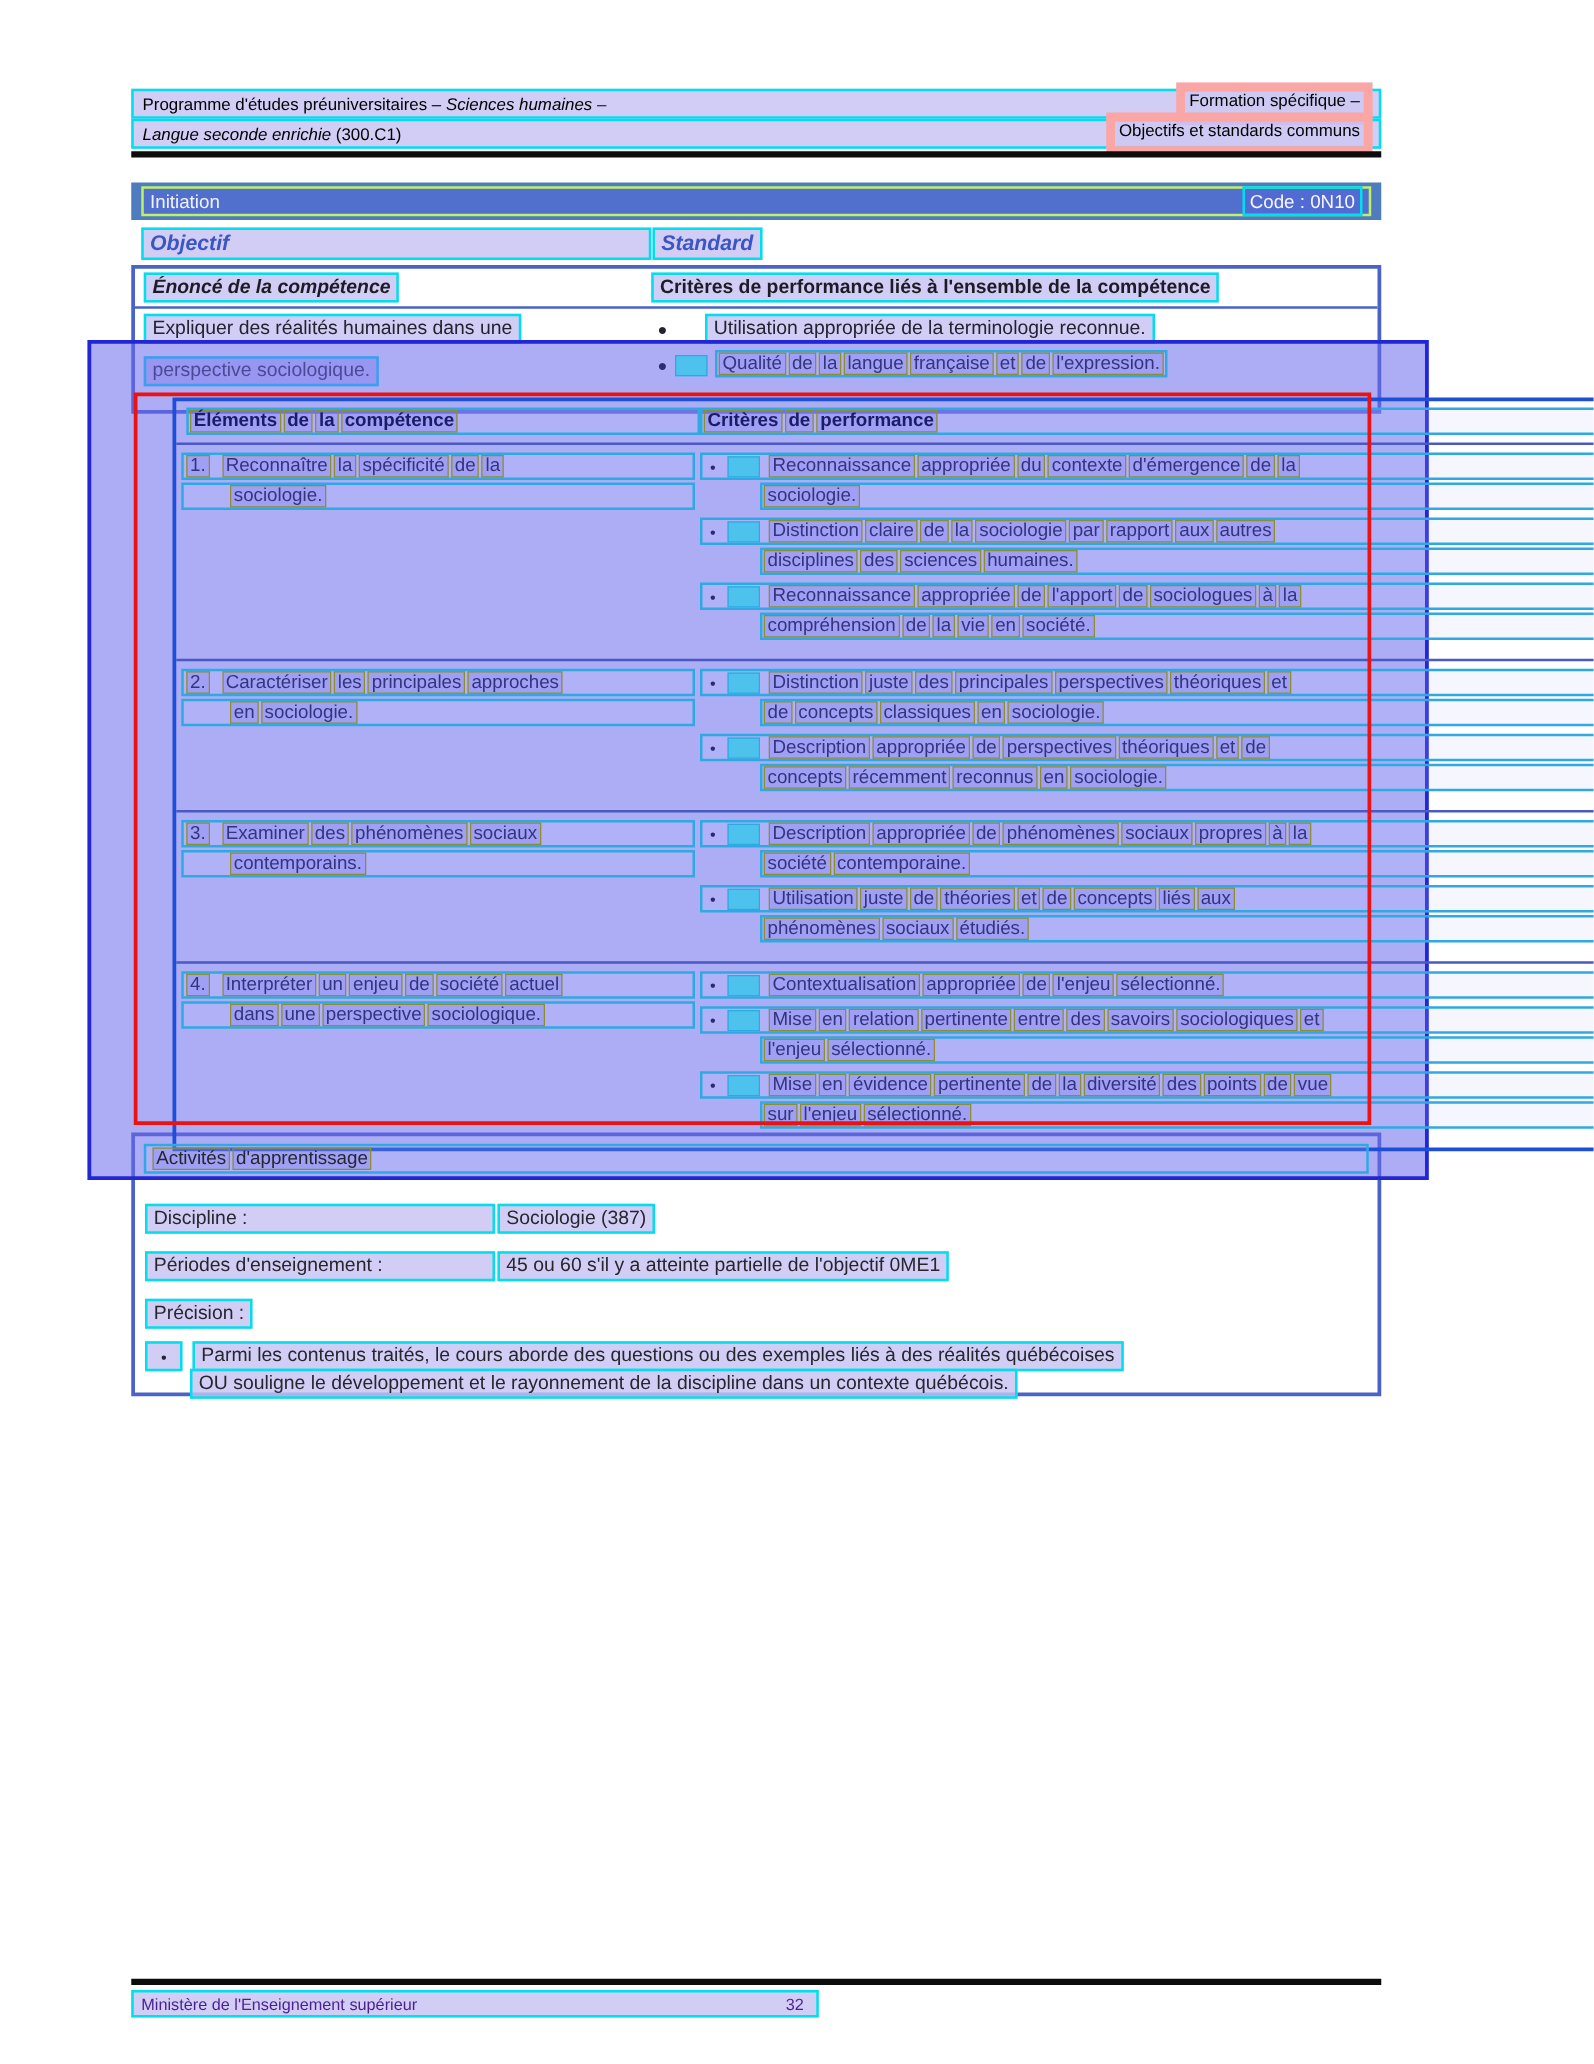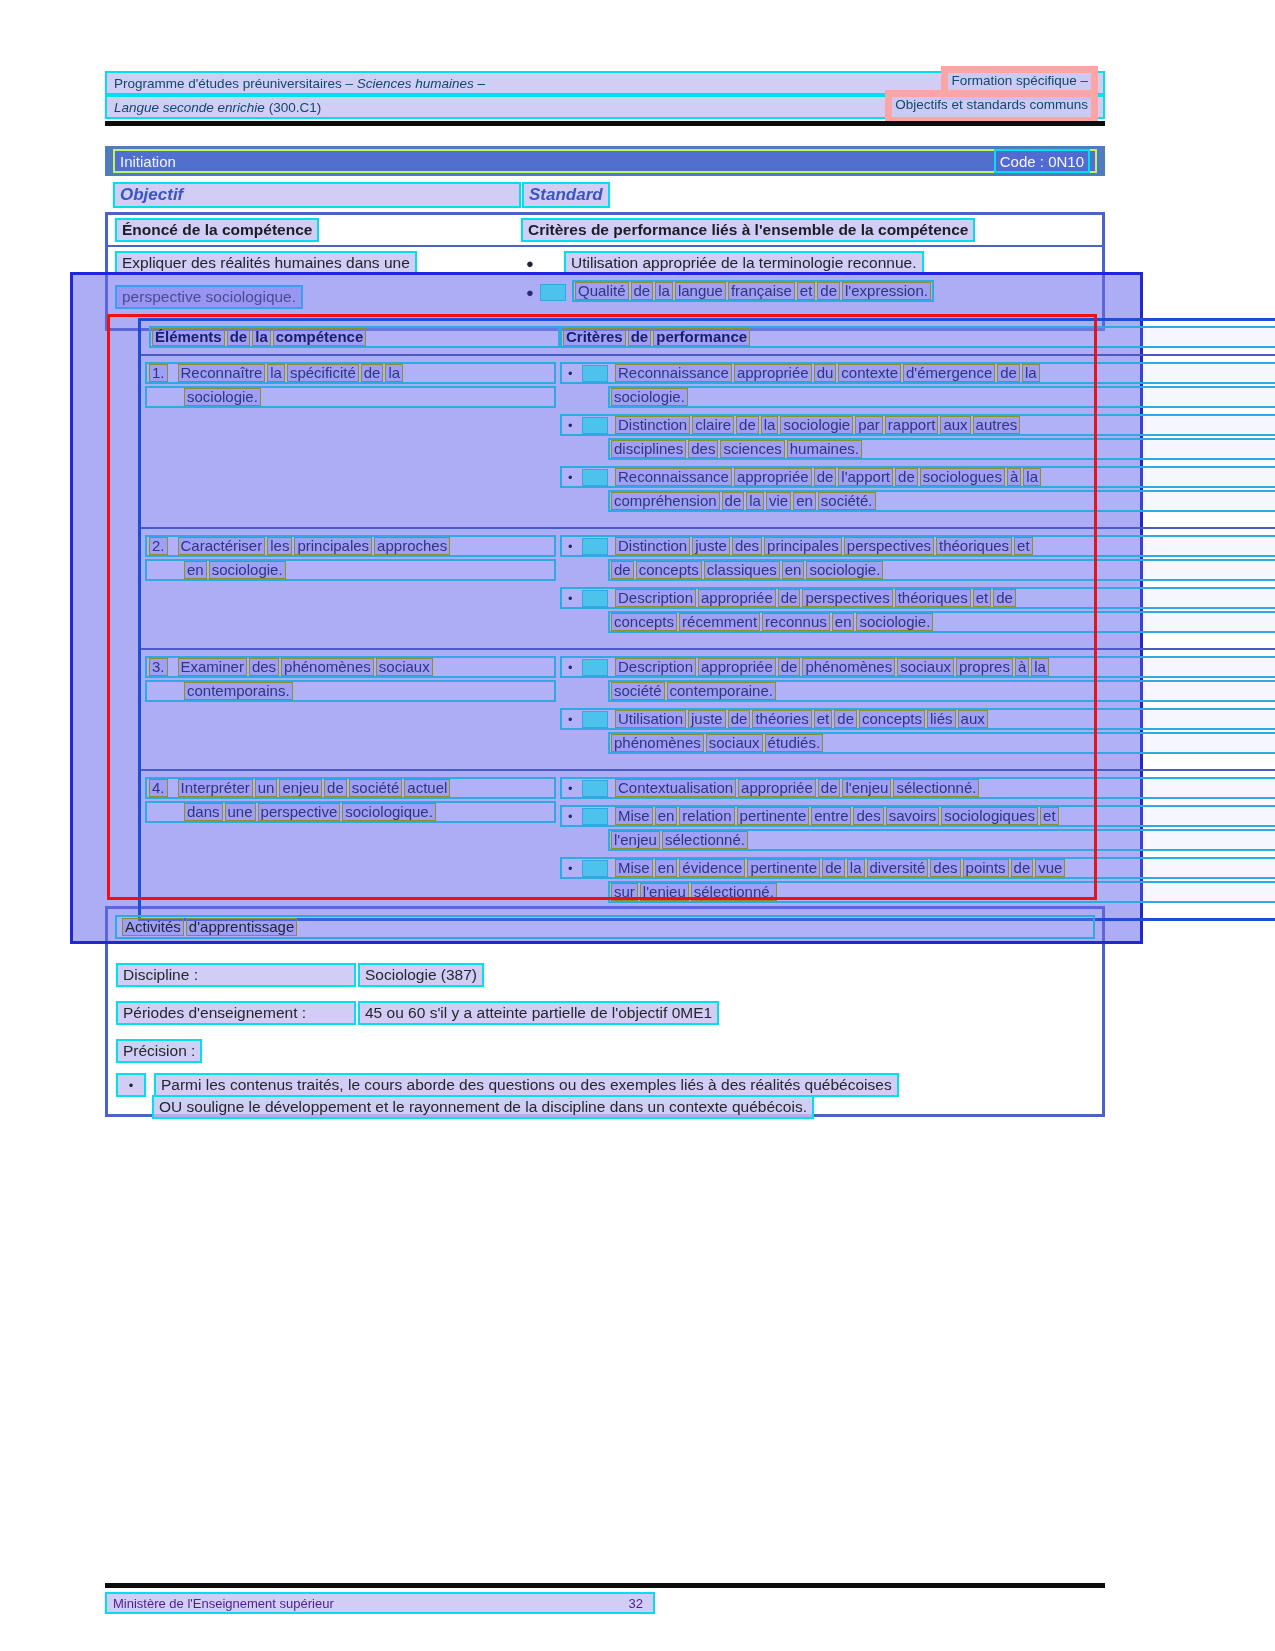--- a/index.html
+++ b/index.html
@@ -24,21 +24,21 @@
     height:22px; box-sizing:border-box; white-space:nowrap;
   }
   .wbox {
     display:inline-block; border:1px solid #8e8e2e; background:rgba(116,116,240,0.28);
     padding:0 2px; margin:0 1px; line-height:16px; font-size:15px;
   }
   .bul-glyph { flex:none; width:12px; padding-left:6px; font-size:13px; color:#2b2b74; }
   .bbox { flex:none; width:24px; height:15px; background:#4cc2ec; border:1px solid #2fa9e2; margin:0 6px 0 2px; }
 
   
-  .hline { left:105px; width:1000px; font-size:13.5px; color:#0c4a6e; }
+  .hline { left:105px; width:1000px; font-size:13.5px; color:#000000; }
   .hline .lbl { padding-left:2px; }
   .hline .inner { margin-left:auto; height:20px; border:7px solid #fca5a5; background:rgba(199,194,242,0.4);
                   display:inline-flex; padding:0 3px; }
   .it { font-style:italic; }
   .rule { left:105px; width:1000px; height:5px; background:#0c0c0c; }
 
   
   .initbar { left:105px; top:146px; width:1000px; height:30px; background:#4e7cbe; padding:3px 8px; }
   .init-l { width:100%; height:24px; border:2px solid #bef264; background:rgba(88,88,235,0.32);
             display:flex; align-items:center; color:#f2f2ff; font-size:15px; padding:0 5px; box-sizing:border-box; }
@@ -48,21 +48,21 @@
   
   .objstd { left:105px; top:182px; width:1000px; height:28px; display:flex; padding-left:8px;
             font-size:17px; font-weight:bold; font-style:italic; color:#3a55c4; }
   .objstd .lbox { height:26px; }
   .obj-b { width:408px; }
   .std-b { margin-left:1px; }
 
   
   .t1 { left:105px; top:212px; width:1000px; border:3px solid #4a63c8; font-size:15.5px; color:#222230; }
   .t1-h { display:flex; padding:3px 7px 3px; }
-  .t1-hl { width:406px; flex:none; }
+  .t1-hl { width:406px; flex:none;font-style:italic; }
   .t1-h .lbox { font-weight:bold; color:#1c1c26; }
   .t1-body { display:flex; border-top:2px solid #4a63c8; padding:4px 7px 9px; }
   .t1-left { width:406px; flex:none; }
   .t1-left .lbox { margin-bottom:10px; }
   .t1-right { flex:1; min-width:0; }
   .t1bul { display:flex; align-items:center; }
   .t1bul .g { flex:none; width:38px; padding-left:5px; font-size:13px; color:#222230; }
   .qrow { position:relative; z-index:55; display:flex; align-items:center; margin-top:5px; color:#34347c; }
   .qrow .bul-glyph { padding-left:5px; }
 
@@ -87,21 +87,21 @@
   
   .overlay { left:70px; top:272px; width:1073px; height:672px;
              background:rgba(105,105,238,0.55); border:3px solid #2127d6; z-index:50; pointer-events:none; }
   .redrect { left:107px; top:314px; width:990px; height:586px; border:3px solid #ee1111; z-index:60; pointer-events:none; }
 
   
   .actbox { left:105px; top:906px; width:1000px; height:211px; border:3px solid #4a63c8;
             font-size:15.5px; color:#26262e; }
   .act-title { position:absolute; left:7px; top:6px; right:7px; height:24px; z-index:55; padding-left:4px; }
   .arow { position:absolute; left:8px; display:flex; }
-  .arow .lab { width:240px; }
+  .arow .lab { width:280px; }
   .arow .val { margin-left:2px; }
   .abul1 { position:absolute; left:8px; top:164px; display:flex; align-items:center; }
   .abul1 .bulb { width:30px; justify-content:center; margin-right:8px; font-size:13px; }
   .abul2 { position:absolute; left:44px; top:186px; }
 
   
   .f-box { left:105px; top:1592px; width:550px; height:22px; display:flex; align-items:center;
            font-size:13px; color:#4c1d95; padding:0 6px; }
   .f-page { margin-left:auto; padding-right:4px; }
 </style>

